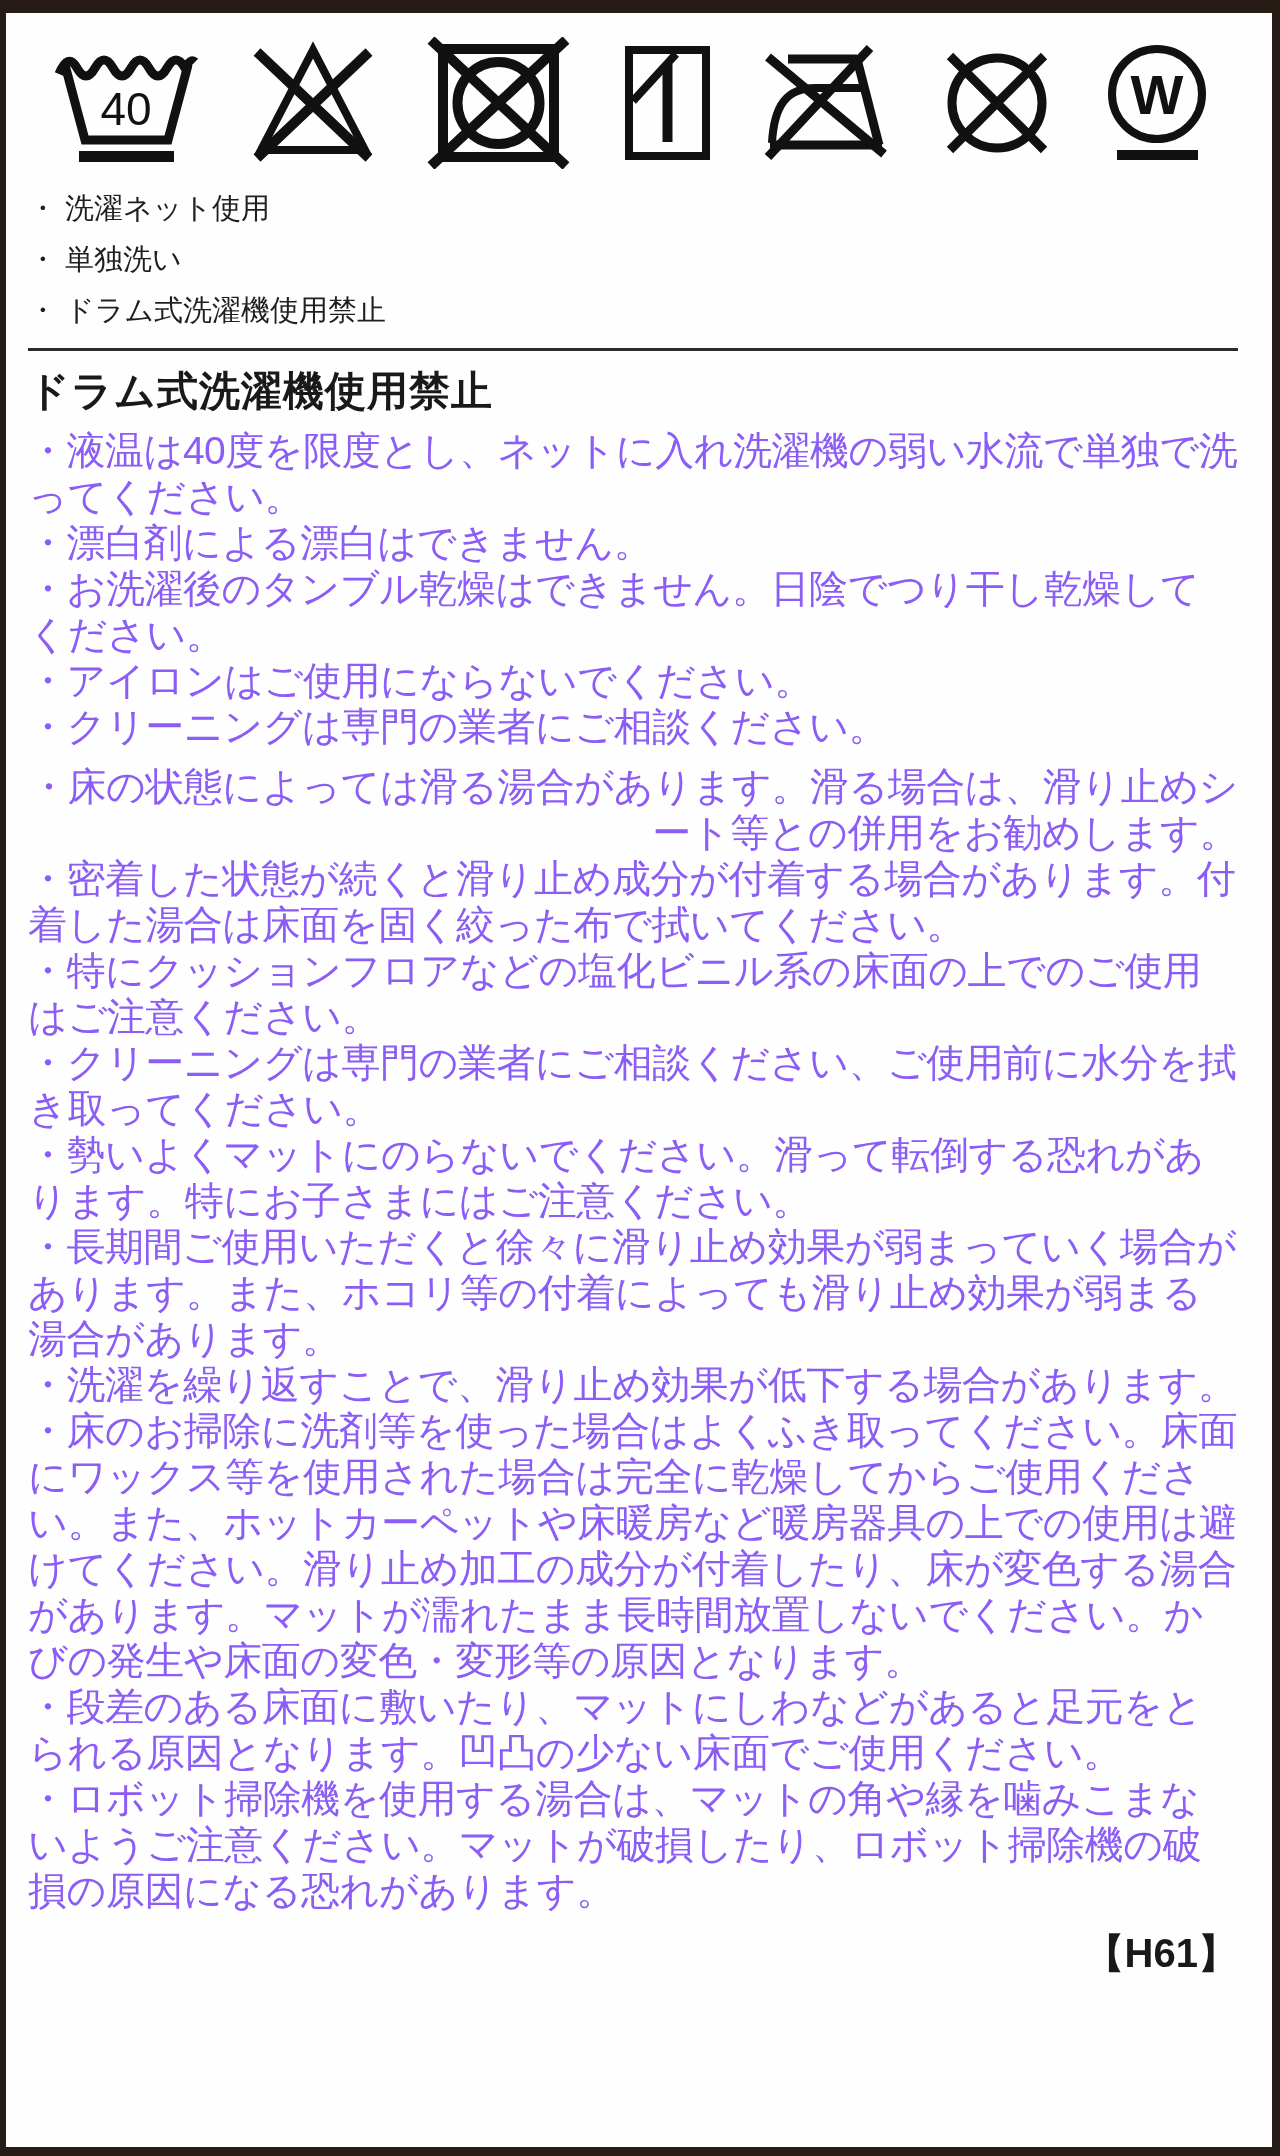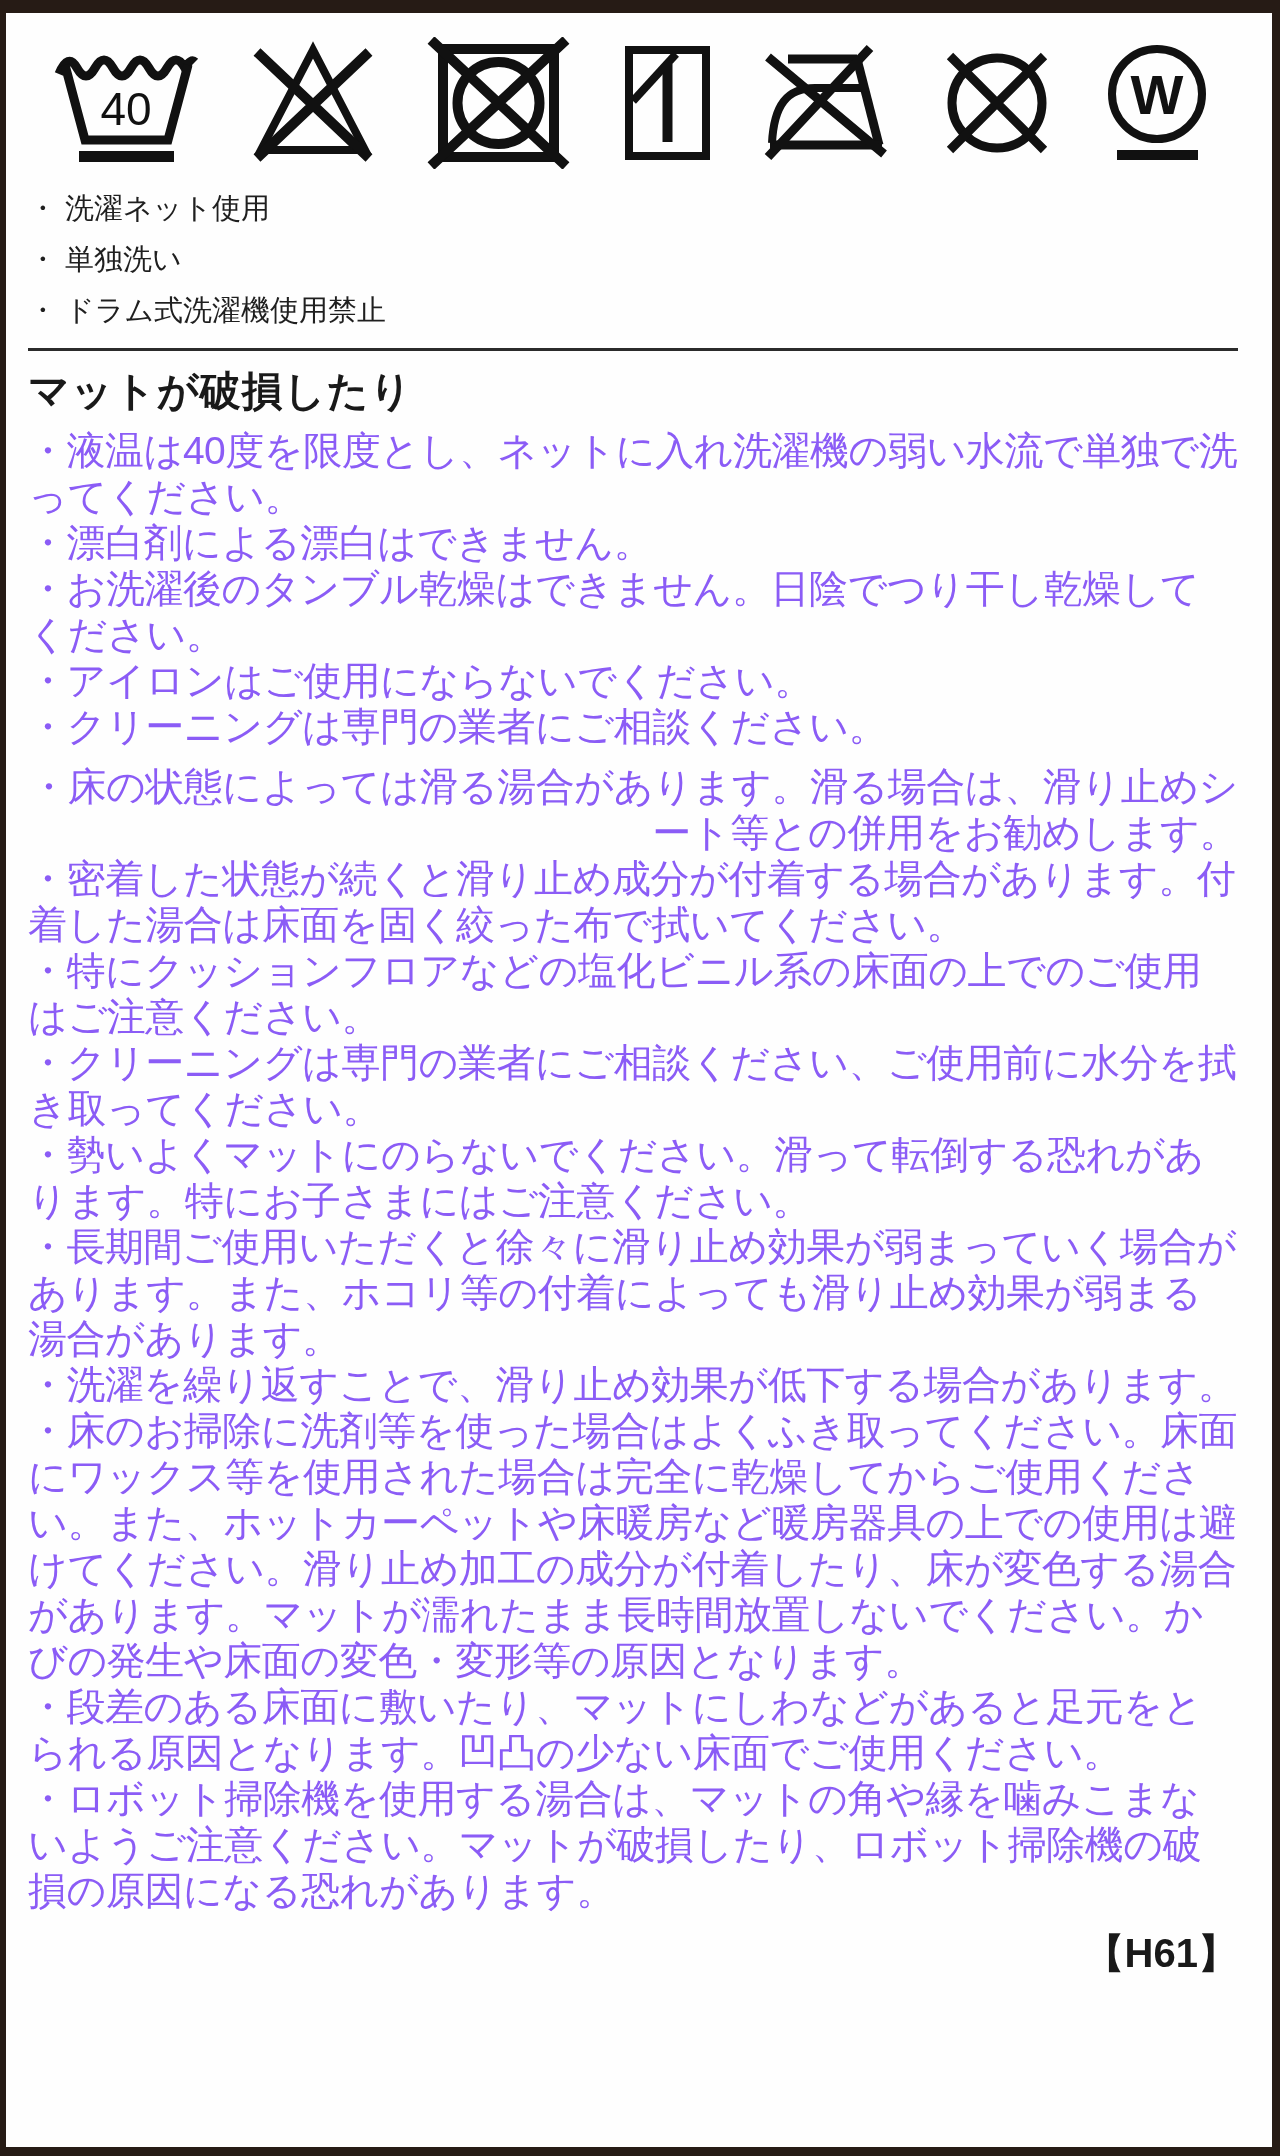--- a/index.html
+++ b/index.html
@@ -78,21 +78,21 @@
 
   <div class="quick">
     <div>・ 洗濯ネット使用</div>
     <div>・ 単独洗い</div>
     <div>・ ドラム式洗濯機使用禁止</div>
   </div>
 
   <hr class="divider">
 
   <section class="s1">
-    <h2>マットが破損したり</h2>
+    <h2>ドラム式洗濯機使用禁止</h2>
     <p class="item">・液温は40度を限度とし、ネットに入れ洗濯機の弱い水流で単独で洗ってください。</p>
     <p class="item">・漂白剤による漂白はできません。</p>
     <p class="item">・お洗濯後のタンブル乾燥はできません。日陰でつり干し乾燥してください。</p>
     <p class="item">・アイロンはご使用にならないでください。</p>
     <p class="item">・クリーニングは専門の業者にご相談ください。</p>
   </section>
 
   <section class="s2">
     <p class="item">・床の状態によっては滑る湯合があります。滑る場合は、滑り止めシート等との併用をお勧めします。</p>
     <p class="item">・密着した状態が続くと滑り止め成分が付着する場合があります。付着した湯合は床面を固く絞った布で拭いてください。</p>

